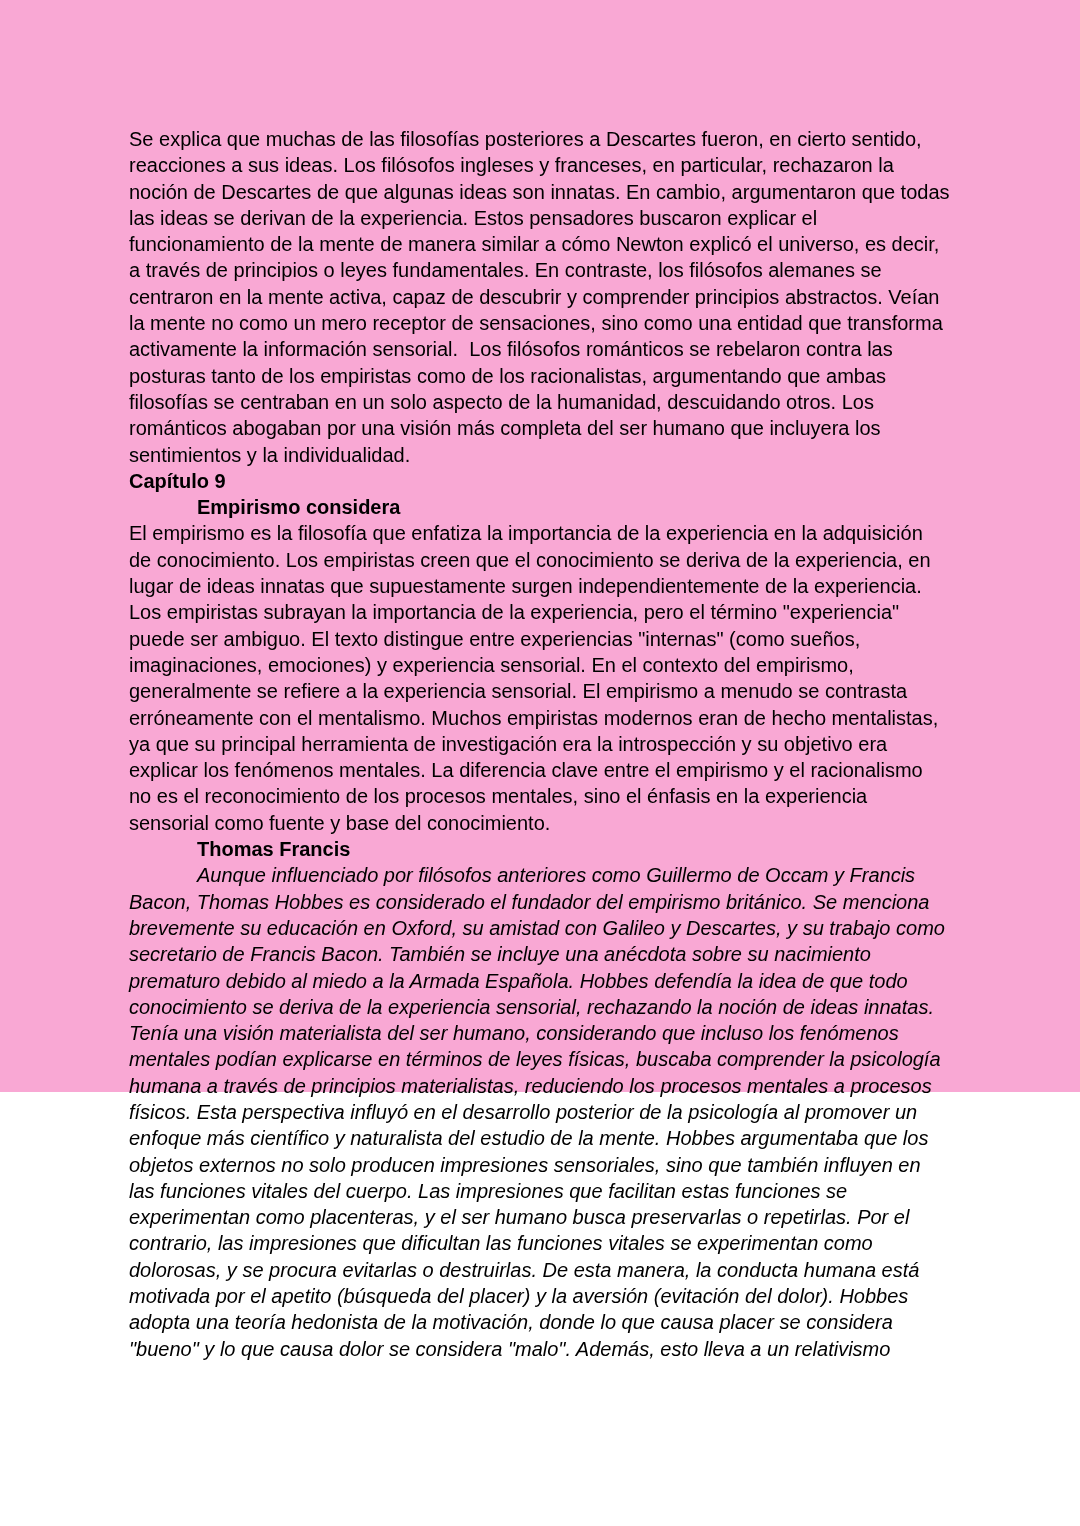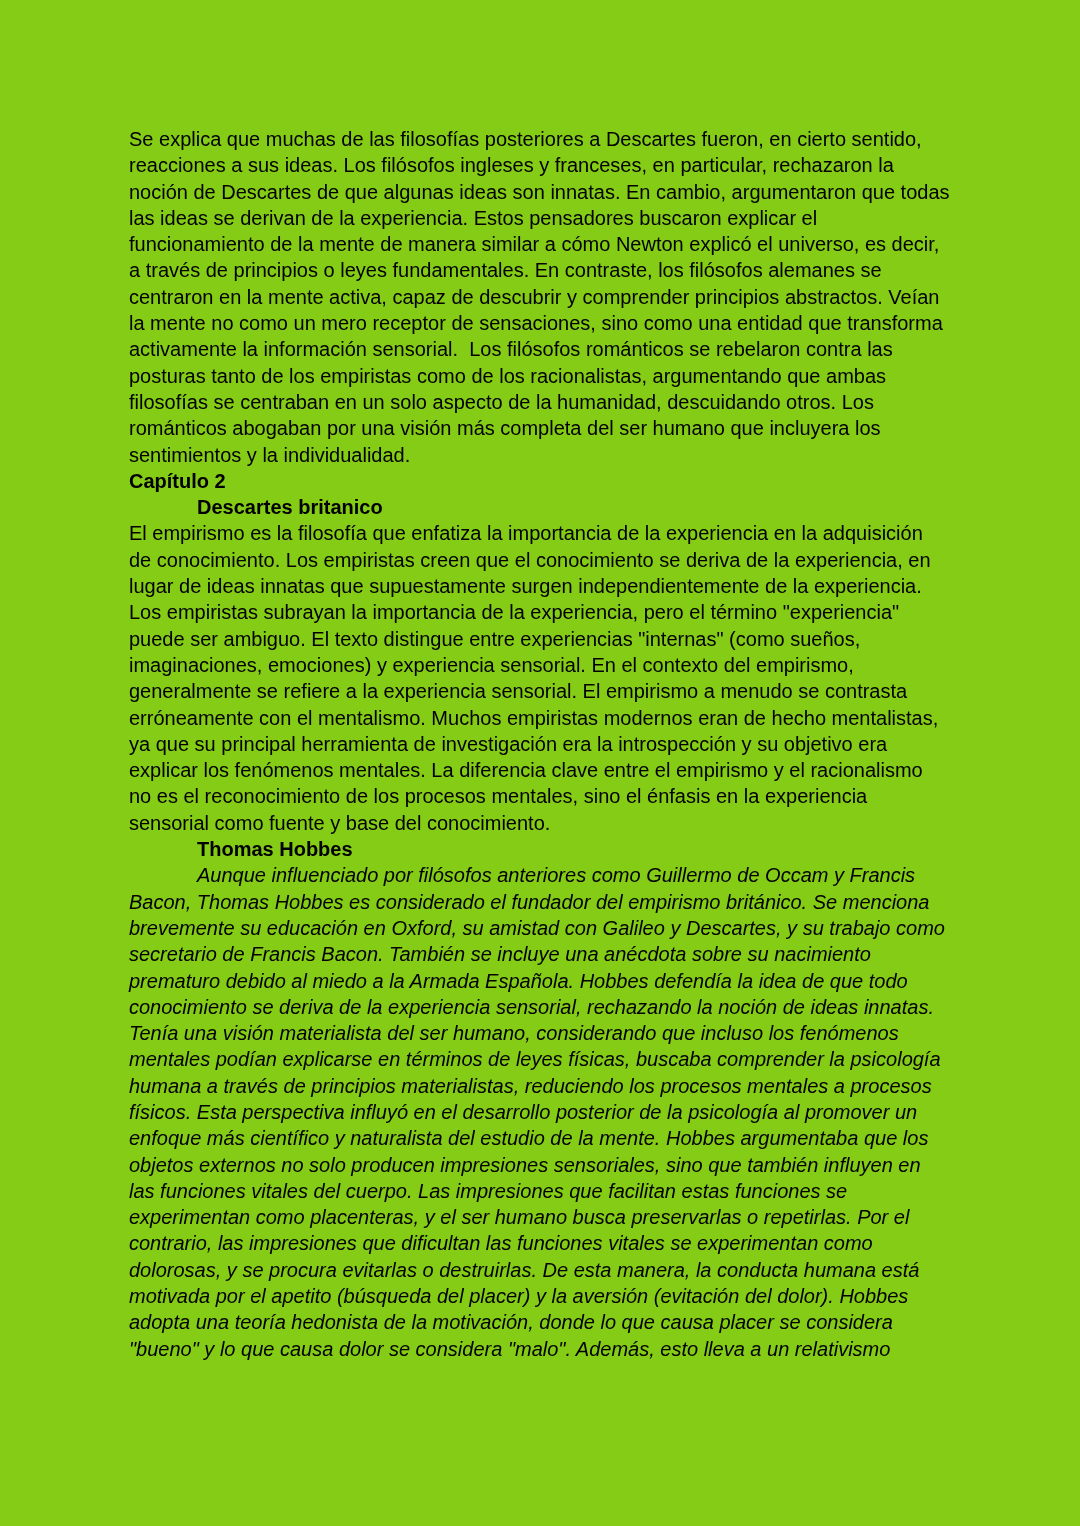--- a/index.html
+++ b/index.html
@@ -10,23 +10,23 @@
   body {
     width: 1080px;
     height: 1526px;
     font-family: "Liberation Sans", sans-serif;
     color: #000000;
     overflow: hidden;
   }
   .page {
     box-sizing: border-box;
     width: 1080px;
-    height: 1526px;
+    height: 1092px;
     padding: 126px 130px 0 129px;
-    background: #84cc16;
+    background: #f9a8d4;
   }
   .para, .heading {
     margin: 0;
     font-size: 20px;
     line-height: 26.3px;
     white-space: pre-wrap;
     text-align: left;
   }
   .heading {
     font-weight: bold;
@@ -38,22 +38,22 @@
     text-indent: 68px;
     font-style: italic;
   }
 </style>
 </head>
 <body>
 
 <div class="page">
   <p class="para">Se explica que muchas de las filosofías posteriores a Descartes fueron, en cierto sentido, reacciones a sus ideas. Los filósofos ingleses y franceses, en particular, rechazaron la noción de Descartes de que algunas ideas son innatas. En cambio, argumentaron que todas las ideas se derivan de la experiencia. Estos pensadores buscaron explicar el funcionamiento de la mente de manera similar a cómo Newton explicó el universo, es decir, a través de principios o leyes fundamentales. En contraste, los filósofos alemanes se centraron en la mente activa, capaz de descubrir y comprender principios abstractos. Veían la mente no como un mero receptor de sensaciones, sino como una entidad que transforma activamente la información sensorial.  Los filósofos románticos se rebelaron contra las posturas tanto de los empiristas como de los racionalistas, argumentando que ambas filosofías se centraban en un solo aspecto de la humanidad, descuidando otros. Los románticos abogaban por una visión más completa del ser humano que incluyera los sentimientos y la individualidad.</p>
 
-  <h2 class="heading">Capítulo 2</h2>
+  <h2 class="heading">Capítulo 9</h2>
 
-  <h3 class="heading indented">Descartes britanico</h3>
+  <h3 class="heading indented">Empirismo considera</h3>
 
   <p class="para">El empirismo es la filosofía que enfatiza la importancia de la experiencia en la adquisición de conocimiento. Los empiristas creen que el conocimiento se deriva de la experiencia, en lugar de ideas innatas que supuestamente surgen independientemente de la experiencia. Los empiristas subrayan la importancia de la experiencia, pero el término "experiencia" puede ser ambiguo. El texto distingue entre experiencias "internas" (como sueños, imaginaciones, emociones) y experiencia sensorial. En el contexto del empirismo, generalmente se refiere a la experiencia sensorial. El empirismo a menudo se contrasta erróneamente con el mentalismo. Muchos empiristas modernos eran de hecho mentalistas, ya que su principal herramienta de investigación era la introspección y su objetivo era explicar los fenómenos mentales. La diferencia clave entre el empirismo y el racionalismo no es el reconocimiento de los procesos mentales, sino el énfasis en la experiencia sensorial como fuente y base del conocimiento.</p>
 
-  <h3 class="heading indented">Thomas Hobbes</h3>
+  <h3 class="heading indented">Thomas Francis</h3>
 
   <p class="para first-line-indent">Aunque influenciado por filósofos anteriores como Guillermo de Occam y Francis Bacon, Thomas Hobbes es considerado el fundador del empirismo británico. Se menciona brevemente su educación en Oxford, su amistad con Galileo y Descartes, y su trabajo como secretario de Francis Bacon. También se incluye una anécdota sobre su nacimiento prematuro debido al miedo a la Armada Española. Hobbes defendía la idea de que todo conocimiento se deriva de la experiencia sensorial, rechazando la noción de ideas innatas. Tenía una visión materialista del ser humano, considerando que incluso los fenómenos mentales podían explicarse en términos de leyes físicas, buscaba comprender la psicología humana a través de principios materialistas, reduciendo los procesos mentales a procesos físicos. Esta perspectiva influyó en el desarrollo posterior de la psicología al promover un enfoque más científico y naturalista del estudio de la mente. Hobbes argumentaba que los objetos externos no solo producen impresiones sensoriales, sino que también influyen en las funciones vitales del cuerpo. Las impresiones que facilitan estas funciones se experimentan como placenteras, y el ser humano busca preservarlas o repetirlas. Por el contrario, las impresiones que dificultan las funciones vitales se experimentan como dolorosas, y se procura evitarlas o destruirlas. De esta manera, la conducta humana está motivada por el apetito (búsqueda del placer) y la aversión (evitación del dolor). Hobbes adopta una teoría hedonista de la motivación, donde lo que causa placer se considera "bueno" y lo que causa dolor se considera "malo". Además, esto lleva a un relativismo</p>
 </div>
 
 </body></html>

